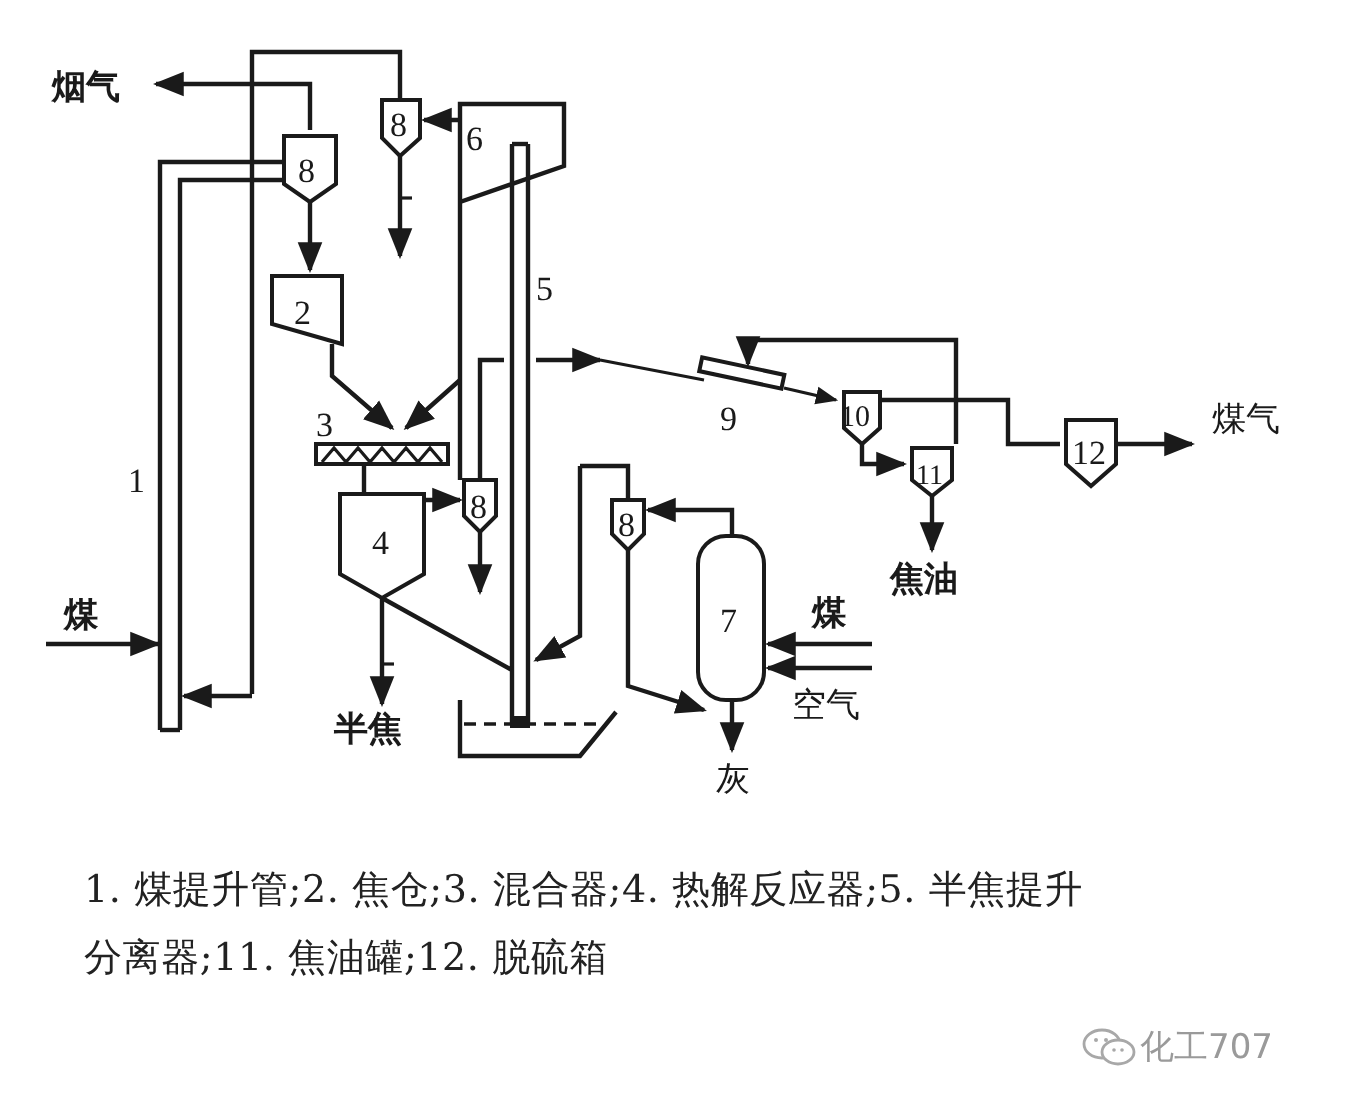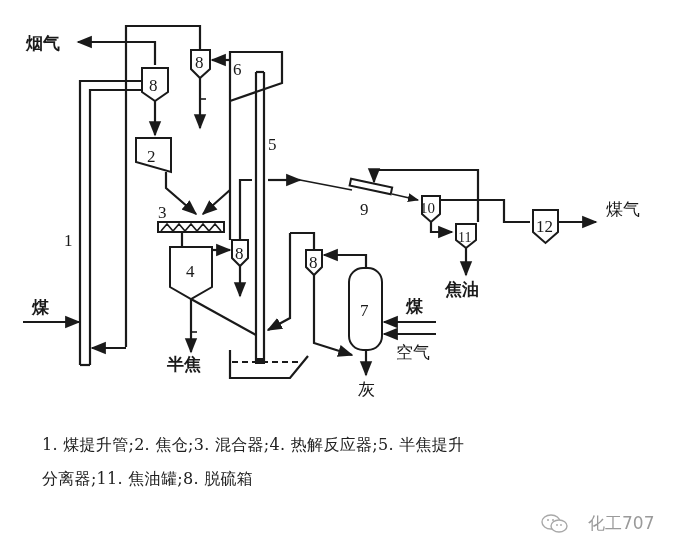--- a/index.html
+++ b/index.html
@@ -5,22 +5,22 @@
   html, body { margin: 0; padding: 0; background: #ffffff; }
   body { width: 678px; height: 555px; position: relative; overflow: hidden; font-family: "DejaVu Serif", serif; }
   #diagram { position: absolute; left: 0; top: 0; }
   .ln { stroke: #1a1a1a; stroke-width: 2.2; fill: none; }
   .ln-thin { stroke: #1a1a1a; stroke-width: 1.6; fill: none; }
   .box { stroke: #1a1a1a; stroke-width: 2; fill: #ffffff; }
   .dash { stroke: #1a1a1a; stroke-width: 1.8; fill: none; stroke-dasharray: 6 4; }
   .num { font-family: "Liberation Serif", serif; font-size: 17px; fill: #1a1a1a; }
   .lbl { font-family: "DejaVu Sans", sans-serif; font-size: 17px; fill: #1a1a1a; font-weight: bold; }
   .arrowhead { fill: #1a1a1a; }
-  #caption { position: absolute; left: 42px; top: 428px; width: 620px; font-family: "DejaVu Serif", serif; font-size: 16px; color: #222; line-height: 34px; letter-spacing: 0.3px; }
-  #watermark { position: absolute; left: 540px; top: 512px; font-family: "DejaVu Sans", sans-serif; font-size: 17px; color: #9a9a9a; display: flex; align-items: center; gap: 18px; }
+  #caption { position: absolute; left: 42px; top: 428px; width: 620px; font-family: "DejaVu Serif", serif; font-size: 19px; color: #222; line-height: 34px; letter-spacing: 0.3px; }
+  #watermark { position: absolute; left: 540px; top: 512px; font-family: "DejaVu Sans", sans-serif; font-size: 17px; color: #9a9a9a; display: flex; align-items: center; gap: 0; }
   #watermark svg { display: block; }
 </style>
 </head>
 <body>
 
 <svg id="diagram" width="678" height="425" viewBox="0 0 678 425" xmlns="http://www.w3.org/2000/svg">
   <defs>
     <marker id="ah" viewBox="0 0 10 10" refX="9" refY="5" markerWidth="7" markerHeight="7" orient="auto-start-reverse">
       <path d="M0,1 L10,5 L0,9 z" class="arrowhead"></path>
     </marker>
@@ -161,21 +161,21 @@
   <g>
     <path class="box" d="M533,210 L558,210 L558,232 L545.5,243 L533,232 Z"></path>
   </g>
   <text class="num" x="536" y="232">12</text>
   <line class="ln" x1="559" y1="222" x2="596" y2="222" marker-end="url(#ah)"></line>
   <text class="lbl" x="606" y="215" style="font-weight:normal">煤气</text>
 </svg>
 
 <div id="caption">
   <div>1. 煤提升管;2. 焦仓;3. 混合器;4. 热解反应器;5. 半焦提升</div>
-  <div>分离器;11. 焦油罐;8. 脱硫箱</div>
+  <div>分离器;11. 焦油罐;12. 脱硫箱</div>
 </div>
 
 <div id="watermark">
   <svg width="30" height="22" viewBox="0 0 30 22">
     <ellipse cx="11" cy="9" rx="9" ry="7" fill="none" stroke="#a8a8a8" stroke-width="1.4"></ellipse>
     <ellipse cx="19" cy="13" rx="8" ry="6" fill="#fff" stroke="#a8a8a8" stroke-width="1.4"></ellipse>
     <circle cx="8" cy="7" r="1" fill="#a8a8a8"></circle>
     <circle cx="13" cy="7" r="1" fill="#a8a8a8"></circle>
     <circle cx="17" cy="12" r="0.9" fill="#a8a8a8"></circle>
     <circle cx="21" cy="12" r="0.9" fill="#a8a8a8"></circle>

